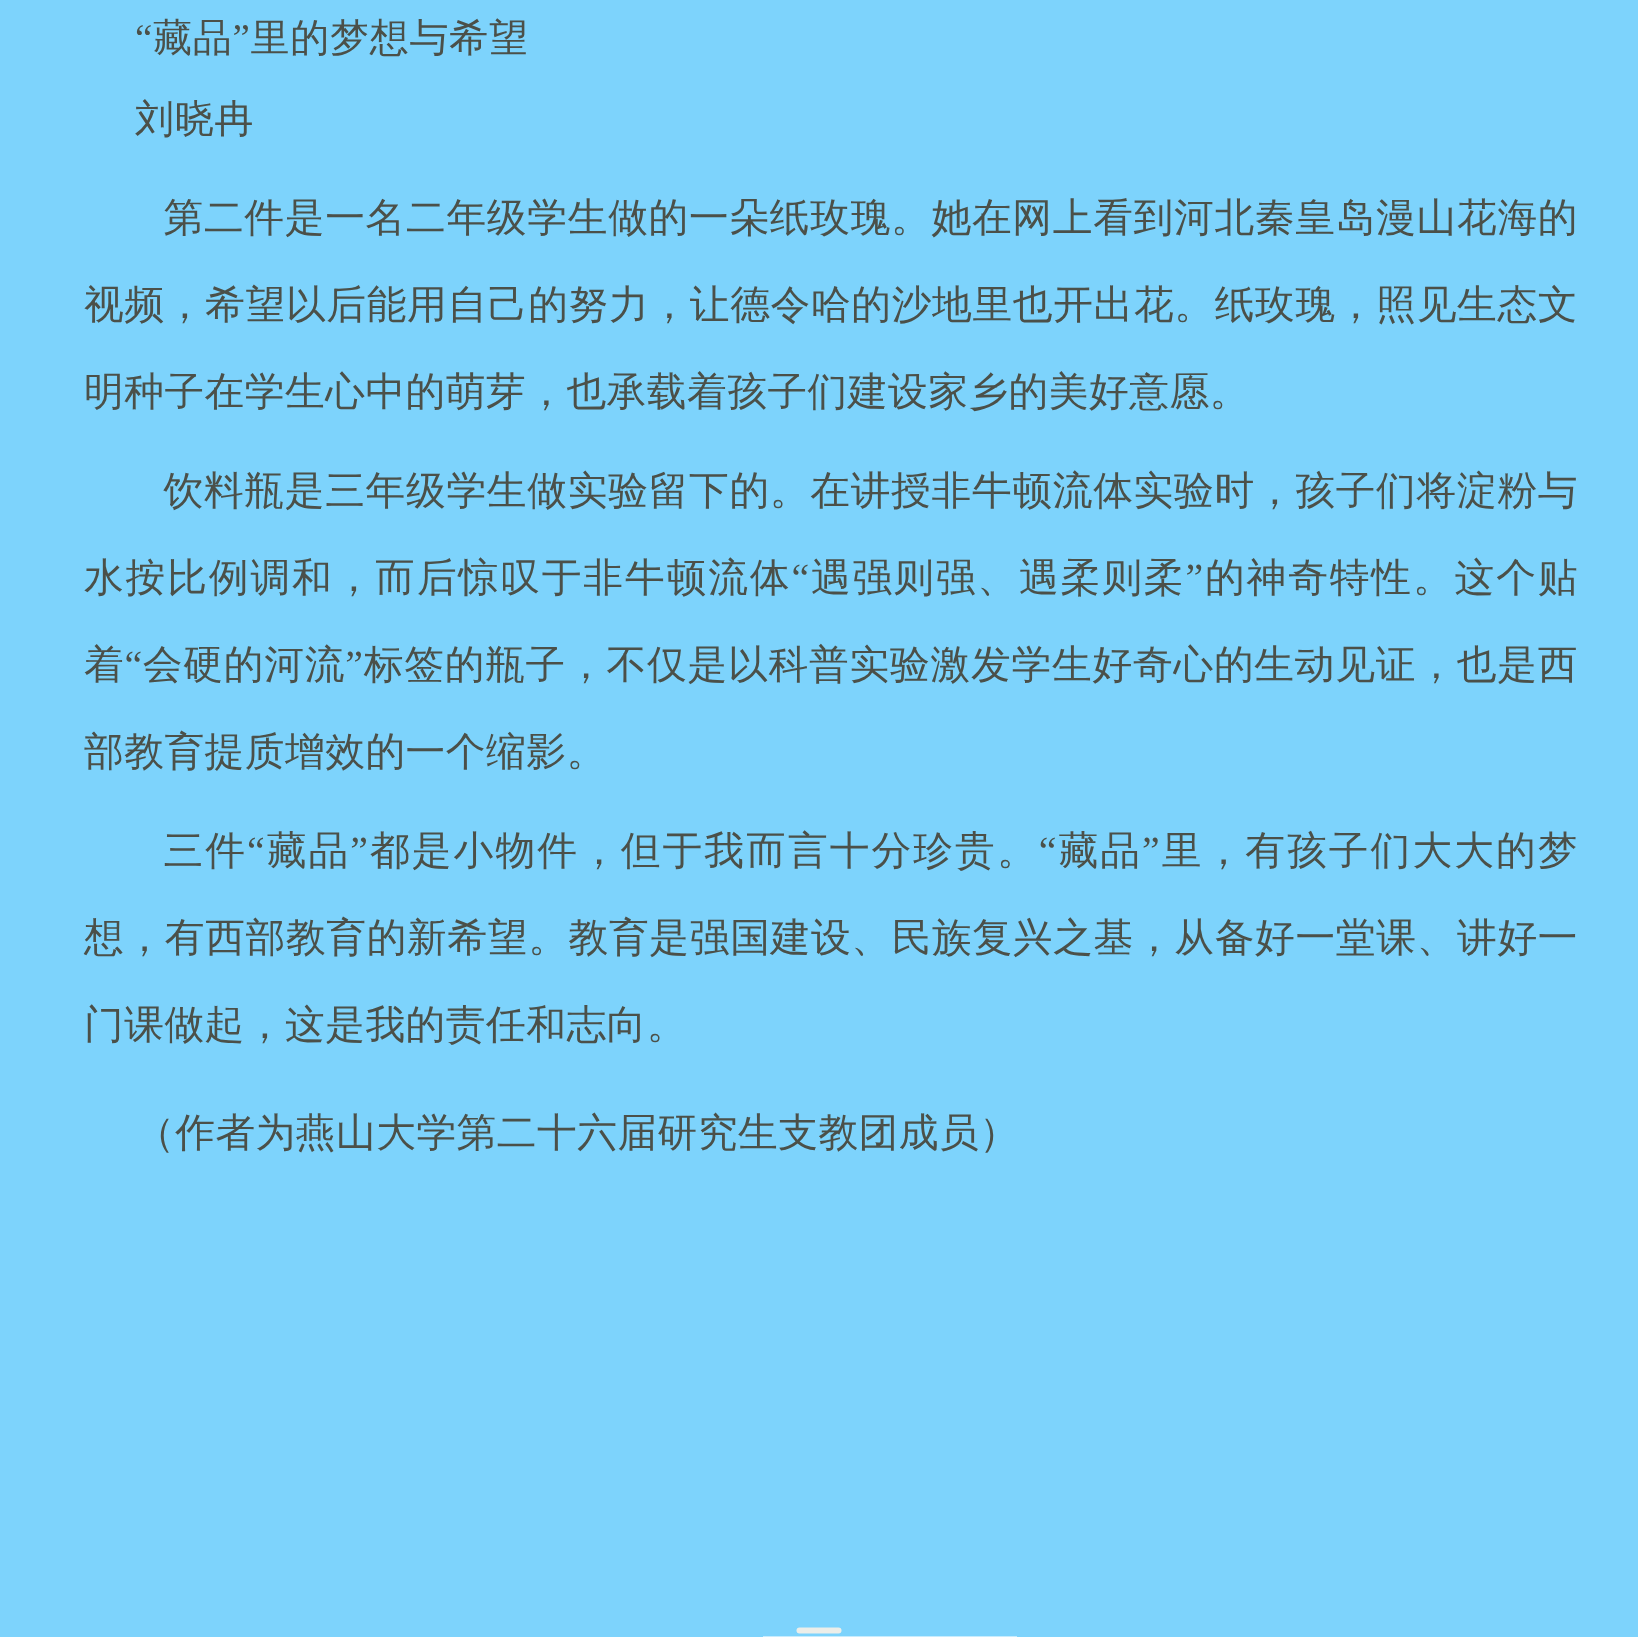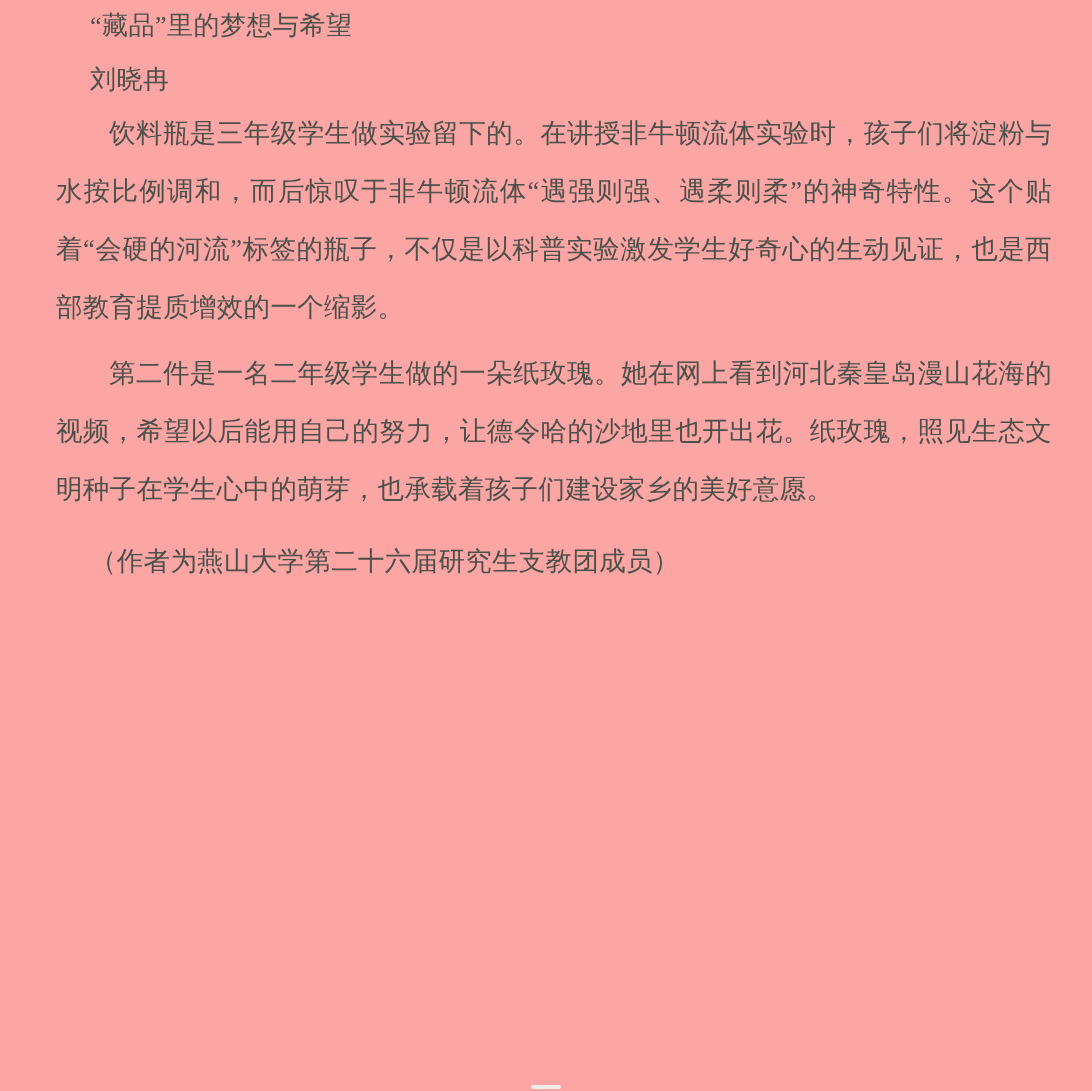--- a/index.html
+++ b/index.html
@@ -12,36 +12,36 @@
     height: 1091px;
     font-family: "Liberation Serif", "DejaVu Serif", serif;
     color: #4a4f47;
     overflow: hidden;
   }
   .page {
     box-sizing: border-box;
     width: 1092px;
     height: 1091px;
     padding: 4px 30px 0 34px;
-    background: #fca5a5;
+    background: #7dd3fc;
     position: relative;
   }
   .doc-title {
     font-size: 26px;
     line-height: 44px;
     letter-spacing: 0.5px;
     margin: 0 0 10px 56px;
     color: #4b5049;
     font-weight: normal;
   }
   .byline {
     font-size: 26px;
     line-height: 44px;
     letter-spacing: 0.5px;
-    margin: 0 0 2px 56px;
+    margin: 0 0 14px 56px;
     color: #4b5049;
   }
   .para {
     font-size: 26.5px;
     line-height: 58px;
     letter-spacing: 0.3px;
     text-align: justify;
     text-justify: inter-ideograph;
     text-indent: 2em;
     margin: 0 0 8px 0;
@@ -69,19 +69,20 @@
 </style>
 </head>
 <body>
 
 <div class="page">
 
   <h1 class="doc-title">“藏品”里的梦想与希望</h1>
 
   <div class="byline">刘晓冉</div>
 
+  <p class="para">第二件是一名二年级学生做的一朵纸玫瑰。她在网上看到河北秦皇岛漫山花海的视频，希望以后能用自己的努力，让德令哈的沙地里也开出花。纸玫瑰，照见生态文明种子在学生心中的萌芽，也承载着孩子们建设家乡的美好意愿。</p>
   <p class="para">饮料瓶是三年级学生做实验留下的。在讲授非牛顿流体实验时，孩子们将淀粉与水按比例调和，而后惊叹于非牛顿流体“遇强则强、遇柔则柔”的神奇特性。这个贴着“会硬的河流”标签的瓶子，不仅是以科普实验激发学生好奇心的生动见证，也是西部教育提质增效的一个缩影。</p>
-  <p class="para">第二件是一名二年级学生做的一朵纸玫瑰。她在网上看到河北秦皇岛漫山花海的视频，希望以后能用自己的努力，让德令哈的沙地里也开出花。纸玫瑰，照见生态文明种子在学生心中的萌芽，也承载着孩子们建设家乡的美好意愿。</p>
+  <p class="para">三件“藏品”都是小物件，但于我而言十分珍贵。“藏品”里，有孩子们大大的梦想，有西部教育的新希望。教育是强国建设、民族复兴之基，从备好一堂课、讲好一门课做起，这是我的责任和志向。</p>
 
   <div class="signature">（作者为燕山大学第二十六届研究生支教团成员）</div>
 
   <div class="bottom-mark"></div>
 </div>
 
 </body></html>

